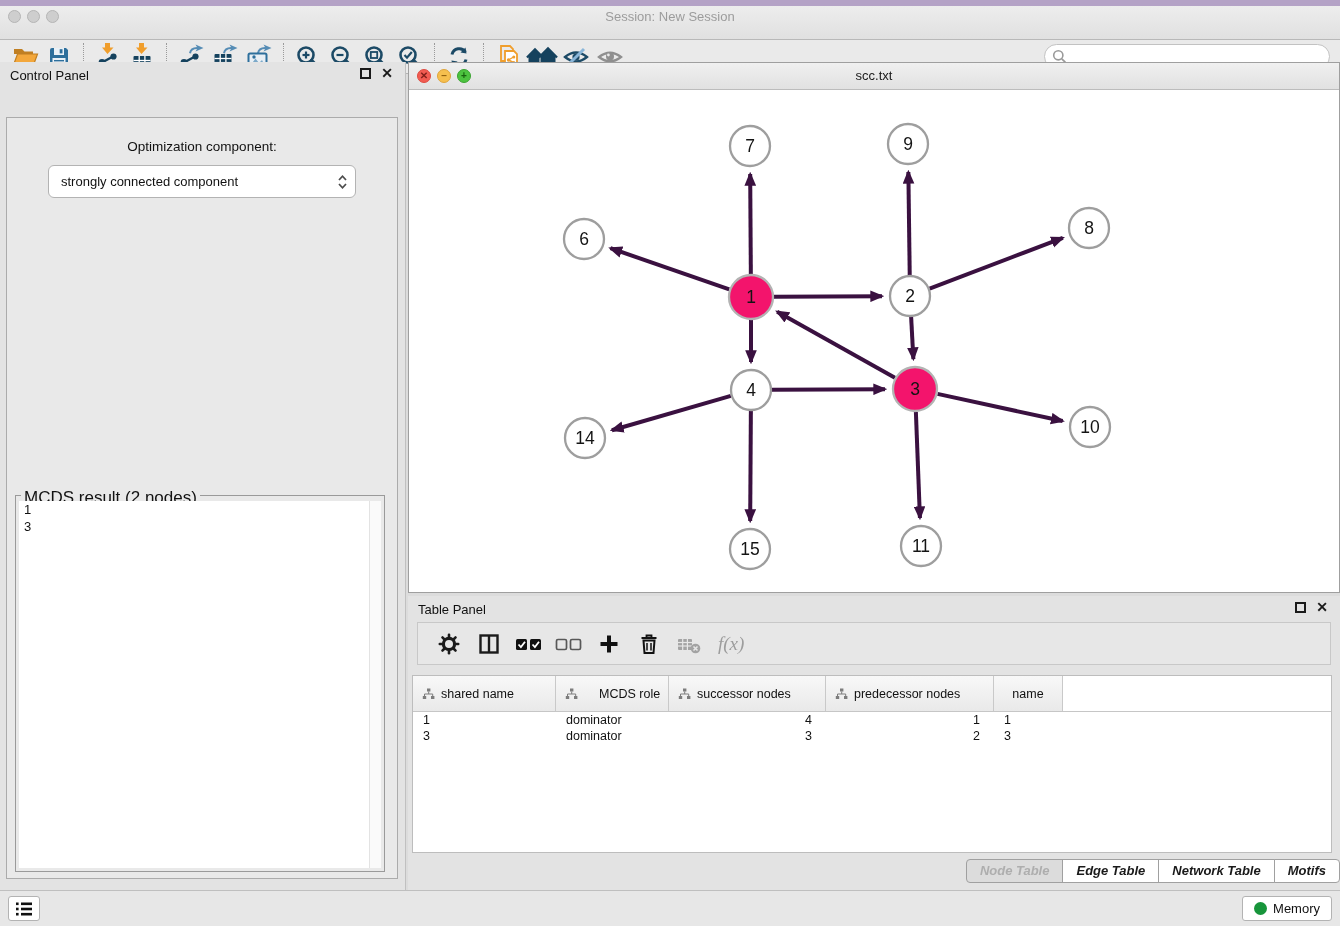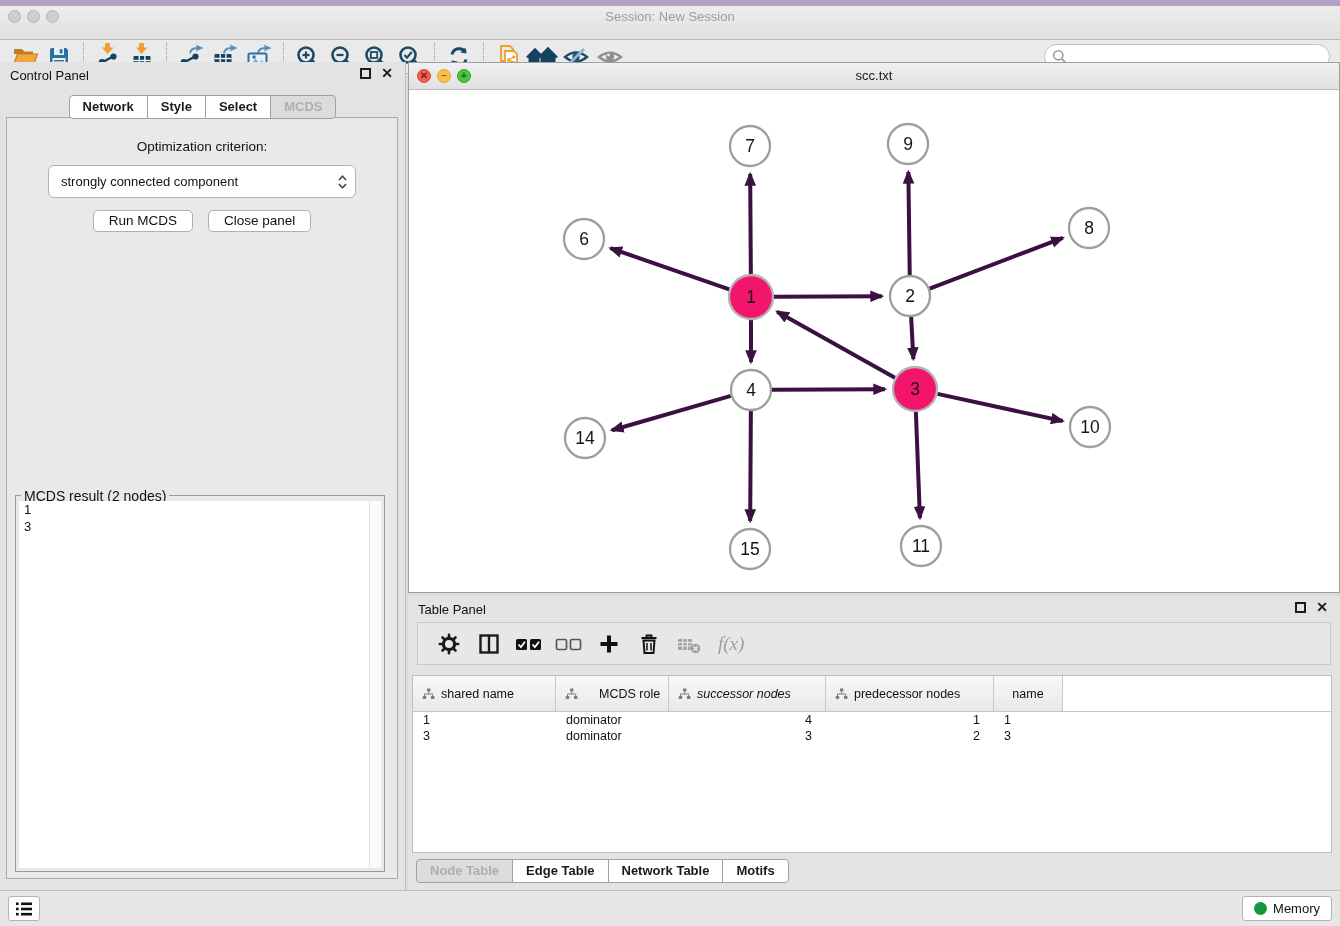--- a/index.html
+++ b/index.html
@@ -61,21 +61,21 @@
   }
   .combo .stepper { margin-left:auto; }
   .btn-row { display:flex; justify-content:center; gap:15px; margin-top:12px; }
   .push-btn {
     background:#fff; border:1px solid #b0b0b0; border-radius:5px;
     font-size:13.5px; color:#111; padding:2px 15px 3px; font-family:inherit;
   }
   .result-group { position:absolute; left:8px; right:12px; top:377px; bottom:6px; border:1px solid #9a9a9a; }
   .result-legend {
     position:absolute; top:-8px; left:5px; background:#e9e9e9; padding:0 3px;
-    font-size:14px; color:#111;
+    font-size:17px; color:#111;
   }
   .result-list { position:absolute; left:3px; right:3px; top:5px; bottom:3px; background:#fff; }
   .result-item { font-size:13px; color:#111; padding-left:5px; line-height:17px; }
   .result-scroll { position:absolute; right:0; top:0; bottom:0; width:12px; background:#fafafa; border-left:1px solid #e3e3e3; }
   
   .nw-titlebar { height:27px; background:linear-gradient(#f0f0f0,#e1e1e1); border-bottom:1px solid #bcbcbc; position:relative; }
   .nw-lights { position:absolute; left:8px; top:6px; display:flex; gap:6px; }
   .nw-light { width:14px; height:14px; border-radius:50%; font-size:10px; font-weight:700; display:flex; align-items:center; justify-content:center; line-height:1; }
   .nw-light.red { background:#f25c52; border:1px solid #dd4b41; color:#81201a; }
   .nw-light.yellow { background:#f6bf4e; border:1px solid #dfa43a; color:#90600e; }
@@ -92,21 +92,21 @@
   .dtable { position:absolute; left:4px; right:8px; top:79px; height:178px; background:#fff; border:1px solid #bdbdbd; }
   .thead { display:flex; height:36px; border-bottom:1px solid #c6c6c6; }
   .th {
     background:linear-gradient(#f8f8f8,#e9e9e9); border-right:1px solid #c9c9c9;
     display:flex; align-items:center; gap:6px; padding-left:9px; font-size:12.5px; color:#111;
   }
   .th.center { justify-content:center; padding-left:0; }
   .trow { display:flex; height:16px; align-items:center; }
   .td { font-size:12.5px; color:#111; padding:0 10px; white-space:nowrap; overflow:hidden; }
   .td.right { text-align:right; padding-right:14px; }
-  .tp-tabs { position:absolute; bottom:7px; left:8px; right:0; display:flex; justify-content:flex-start; }
+  .tp-tabs { position:absolute; bottom:7px; left:16px; right:0; display:flex; justify-content:flex-end;font-style:italic; }
   
   .statusbar {
     position:absolute; left:0; right:0; bottom:0; height:36px; background:#e7e7e7;
     border-top:1px solid #bfbfbf; display:flex; align-items:center; padding:0 8px;
   }
   .sb-btn { background:#fff; border:1px solid #b3b3b3; border-radius:3px; height:25px; display:flex; align-items:center; justify-content:center; padding:0 5px; }
   .memory-btn { margin-left:auto; gap:6px; padding:0 11px; font-size:13px; color:#111; font-family:inherit; display:flex; align-items:center; }
   .mem-dot { width:13px; height:13px; border-radius:50%; background:#17953b; }
 </style>
 </head>
@@ -282,38 +282,28 @@
 </div>
 
 <div class="control-panel">
   <div class="panel-header">
     <span class="panel-title">Control Panel</span>
     <span class="panel-hdr-icons">
       <span class="float-ico"></span>
       <span class="close-ico">✕</span>
     </span>
   </div>
-  <div class="tabs-row" id="cp-tabs">
-      <div class="tab">Network</div>
-      <div class="tab">Style</div>
-      <div class="tab">Select</div>
-      <div class="tab selected">MCDS</div>
-    </div>
   <div class="cp-body">
-    <div class="opt-label">Optimization criterion:</div>
+    <div class="opt-label">Optimization component:</div>
     <div class="combo">
       <span>strongly connected component</span>
       <svg class="stepper" width="11" height="16" viewBox="0 0 11 16">
         <path d="M2 6 L5.5 2.2 L9 6" fill="none" stroke="#4c4c4c" stroke-width="1.7"></path>
         <path d="M2 10 L5.5 13.8 L9 10" fill="none" stroke="#4c4c4c" stroke-width="1.7"></path>
       </svg>
-    </div>
-    <div class="btn-row">
-      <button class="push-btn">Run MCDS</button>
-      <button class="push-btn">Close panel</button>
     </div>
     <div class="result-group">
       <span class="result-legend">MCDS result (2 nodes)</span>
       <div class="result-list" id="result-list">
         <div class="result-item">1</div>
           <div class="result-item">3</div>
           <div class="result-scroll"></div>
       </div>
     </div>
   </div>
@@ -467,21 +457,21 @@
           <svg width="13" height="12" viewBox="0 0 13 12">
             <g fill="#7d7d7d">
               <rect x="5" y="0.5" width="3.4" height="3"></rect>
               <rect x="0.8" y="8" width="3.4" height="3"></rect>
               <rect x="9" y="8" width="3.4" height="3"></rect>
             </g>
             <path d="M6.7 3.5 V6 M2.5 8 V6 H10.7 V8" fill="none" stroke="#7d7d7d" stroke-width="1"></path>
           </svg>
           <span>MCDS role</span>
         </div>
-        <div class="th" style="width: 157px; font-style: italic;">
+        <div class="th" style="width: 157px;">
           <svg width="13" height="12" viewBox="0 0 13 12">
             <g fill="#7d7d7d">
               <rect x="5" y="0.5" width="3.4" height="3"></rect>
               <rect x="0.8" y="8" width="3.4" height="3"></rect>
               <rect x="9" y="8" width="3.4" height="3"></rect>
             </g>
             <path d="M6.7 3.5 V6 M2.5 8 V6 H10.7 V8" fill="none" stroke="#7d7d7d" stroke-width="1"></path>
           </svg>
           <span>successor nodes</span>
         </div>

